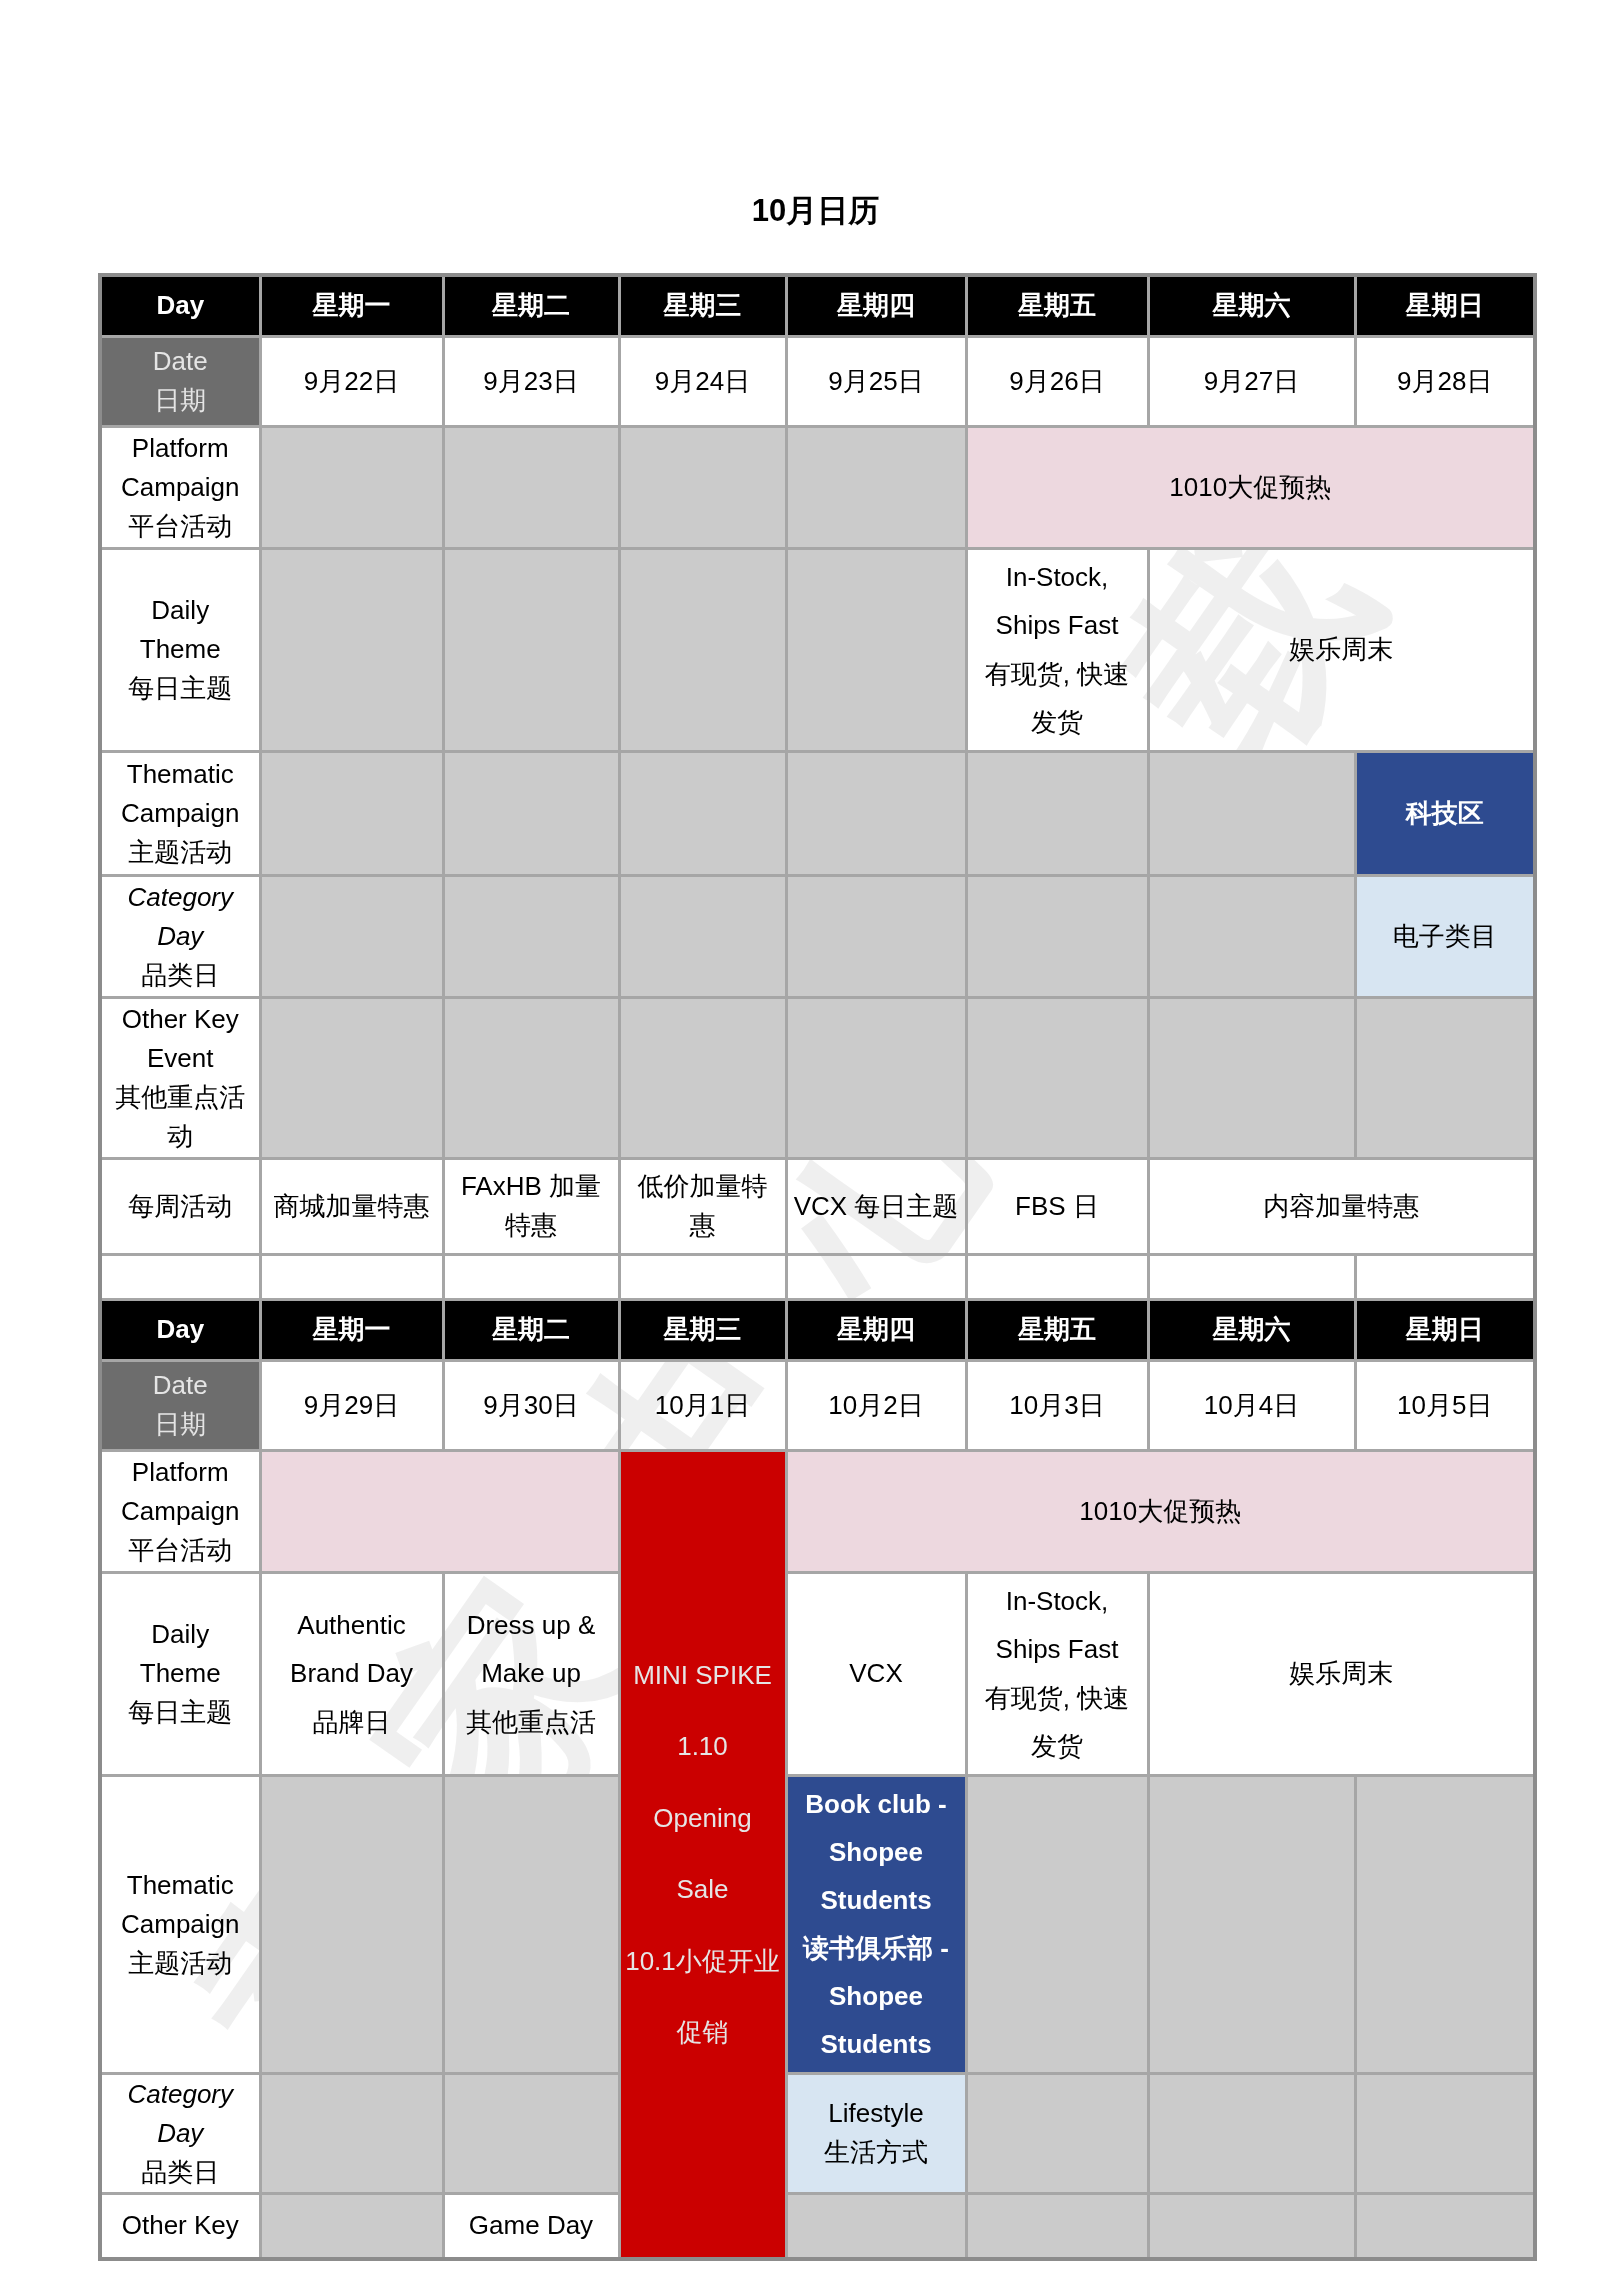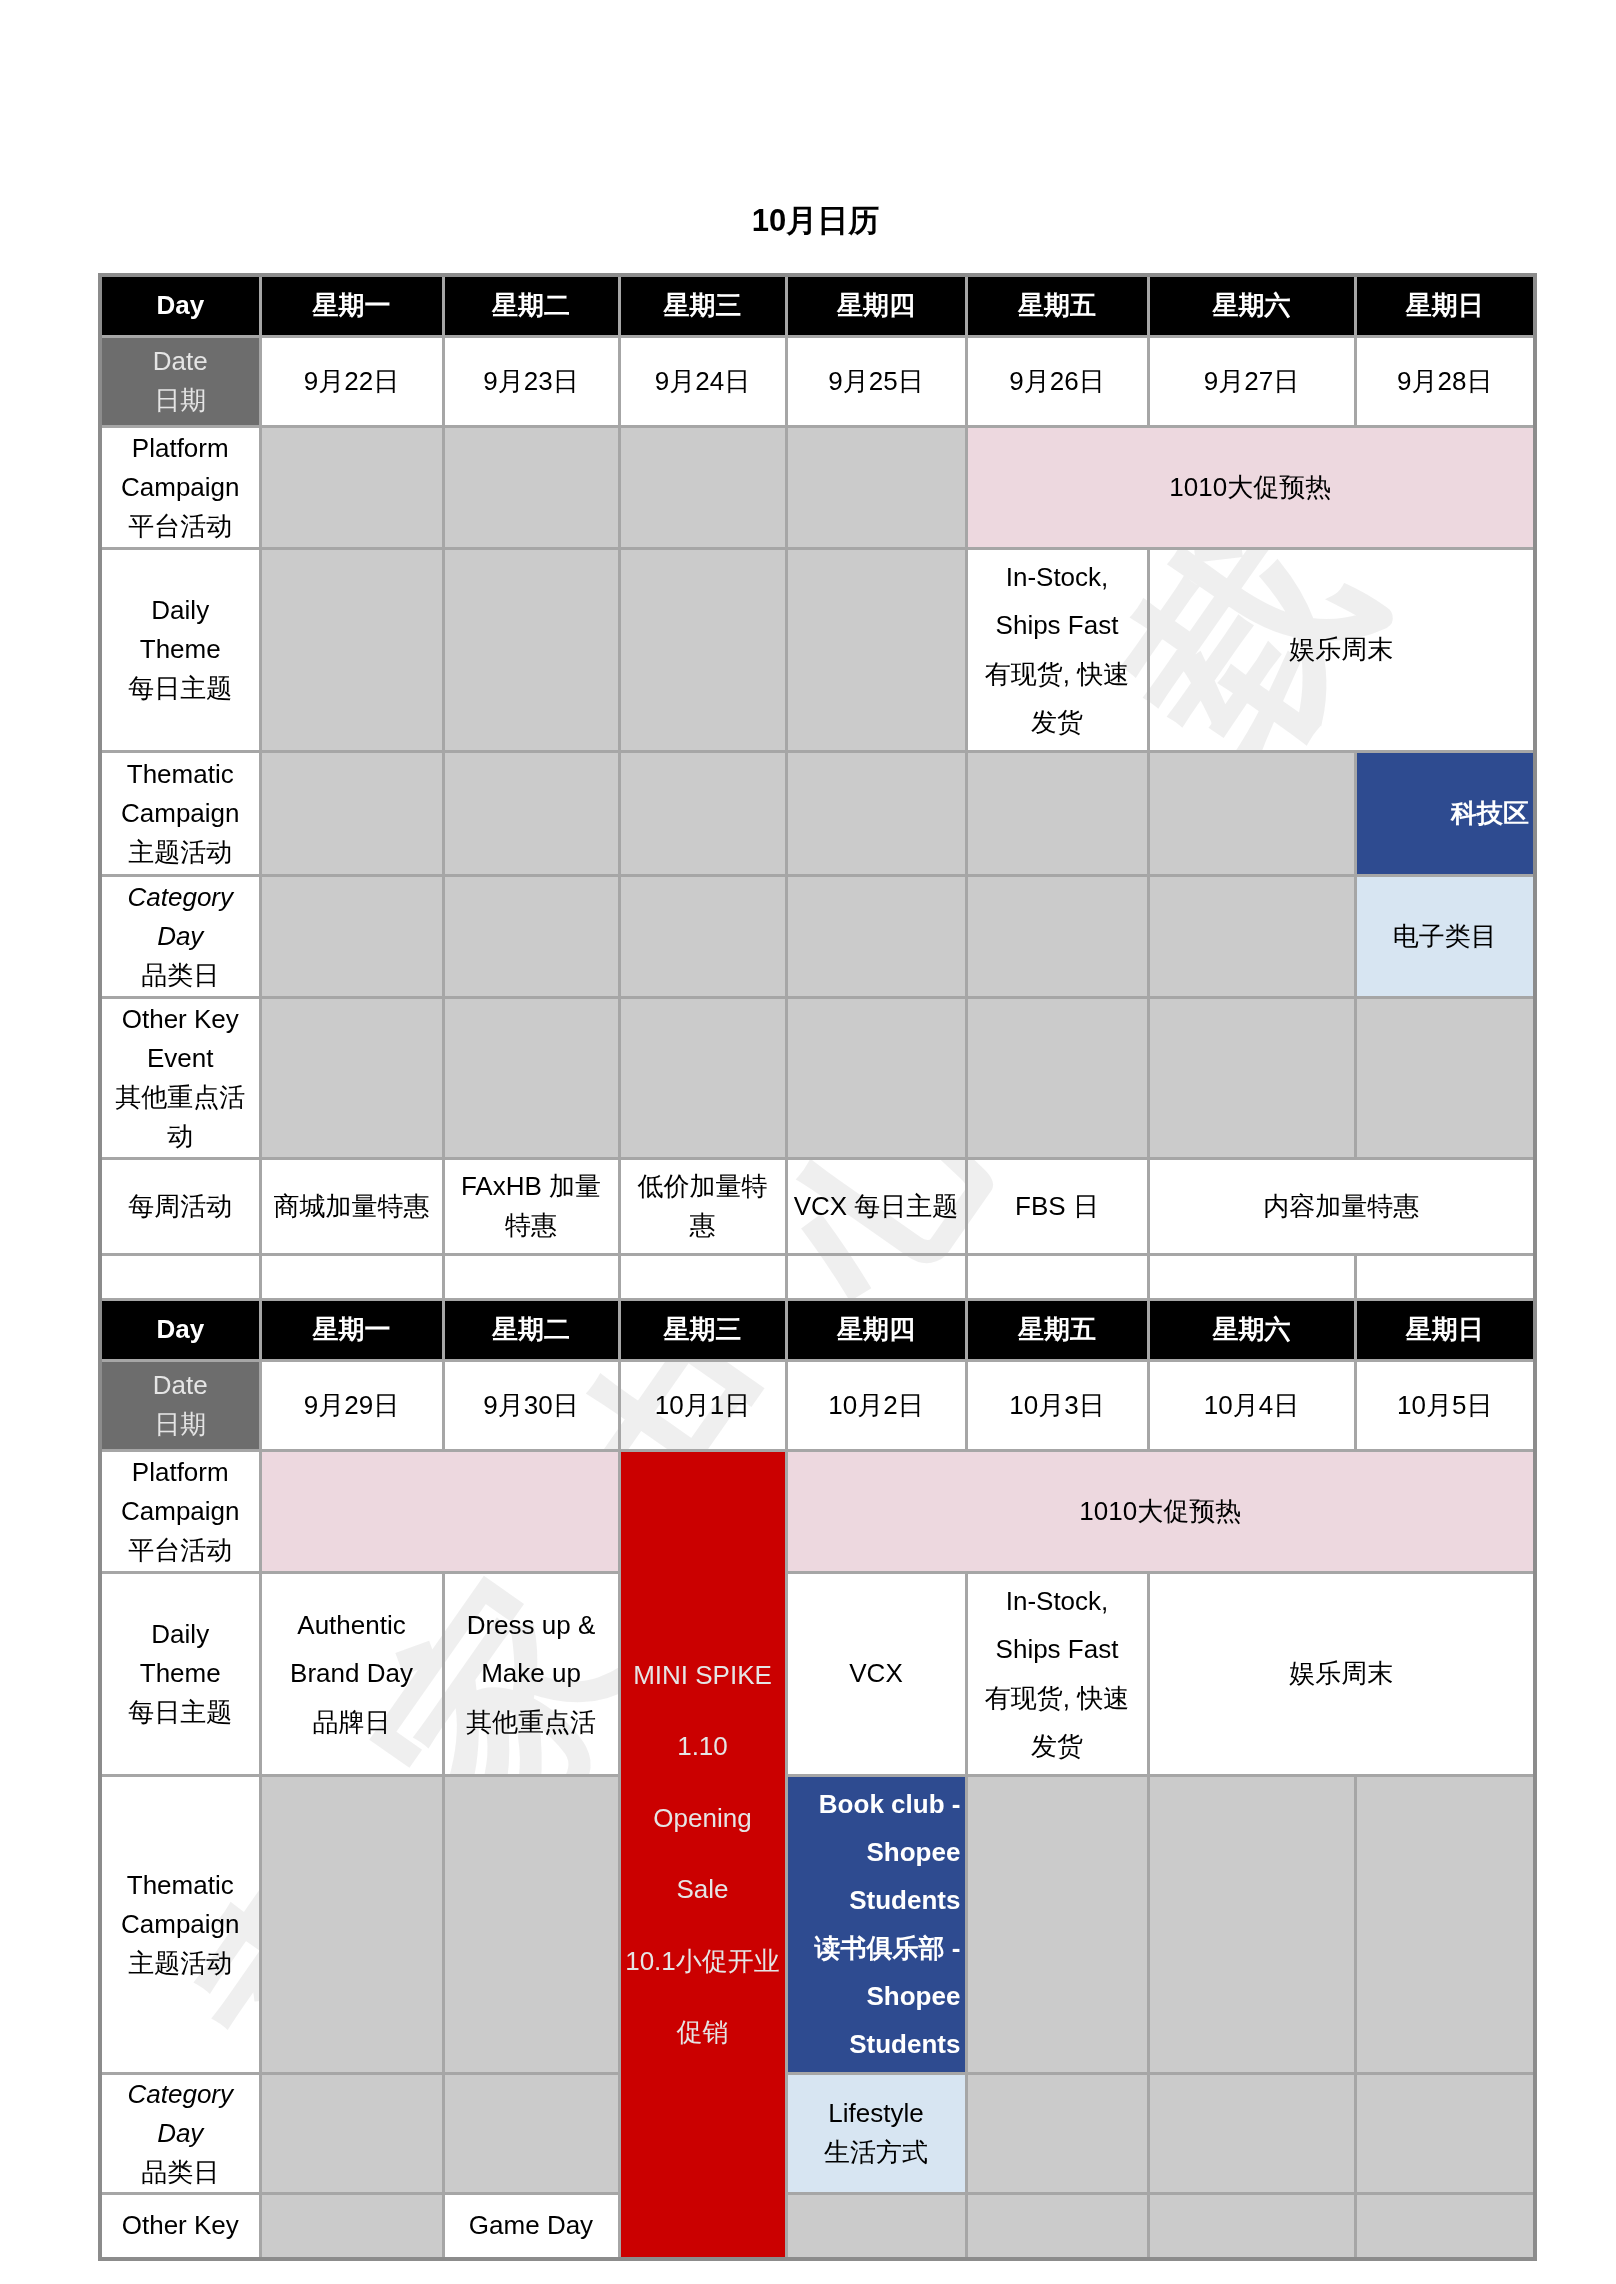--- a/index.html
+++ b/index.html
@@ -1,21 +1,21 @@
 <!DOCTYPE html>
 <html style="font-size:11px"><head>
 <meta charset="utf-8">
 <style>
   html,body{margin:0;padding:0;}
   body{
     width:1617px;height:2284px;position:relative;overflow:hidden;
     background:#ffffff;font-family:"Liberation Sans",sans-serif;color:#000;
   }
   .page-title{
-    position:absolute;top:200px;left:98px;width:1435px;text-align:center;
+    position:absolute;top:190px;left:98px;width:1435px;text-align:center;
     font-size:31px;font-weight:bold;z-index:2;
   }
   .watermark{
     position:absolute;left:129px;top:1980px;transform:rotate(-55deg);transform-origin:0 0;
     font-size:224px;letter-spacing:102px;white-space:nowrap;color:rgba(120,120,120,0.12);
     z-index:0;pointer-events:none;font-weight:bold;
   }
   table.cal{
     position:absolute;left:98px;top:273px;z-index:1;
     border-collapse:collapse;table-layout:fixed;background:transparent;
@@ -23,21 +23,21 @@
   }
   td{
     border:3.4px solid #a6a6a6;padding:0 4.1px;text-align:center;vertical-align:middle;
     font-size:26px;line-height:1.5;white-space:pre-line;overflow:hidden;
   }
   .th{background:#000;color:#fff;font-weight:bold;}
   .lblgray{background:#6d6d6d;color:#e5e5e5;}
   .gray{background:#cbcbcb;}
   .pink{background:#edd8df;margin-left:36px;}
   .red{background:#cb0000;color:#e5e5e5;font-weight:normal;line-height:2.75;}
-  .navy{background:#2e4b90;color:#fff;font-weight:bold;line-height:1.85;text-align:right;}
+  .navy{background:#2e4b90;color:#fff;font-weight:bold;line-height:1.85;}
   .lblue{background:#d7e5f2;}
   .b{font-weight:normal;}
   .it{font-style:italic;}
   .lh-lg{line-height:1.85;}
 </style>
 </head>
 <body>
 
 <div class="watermark">卖家中心下载</div>
 

